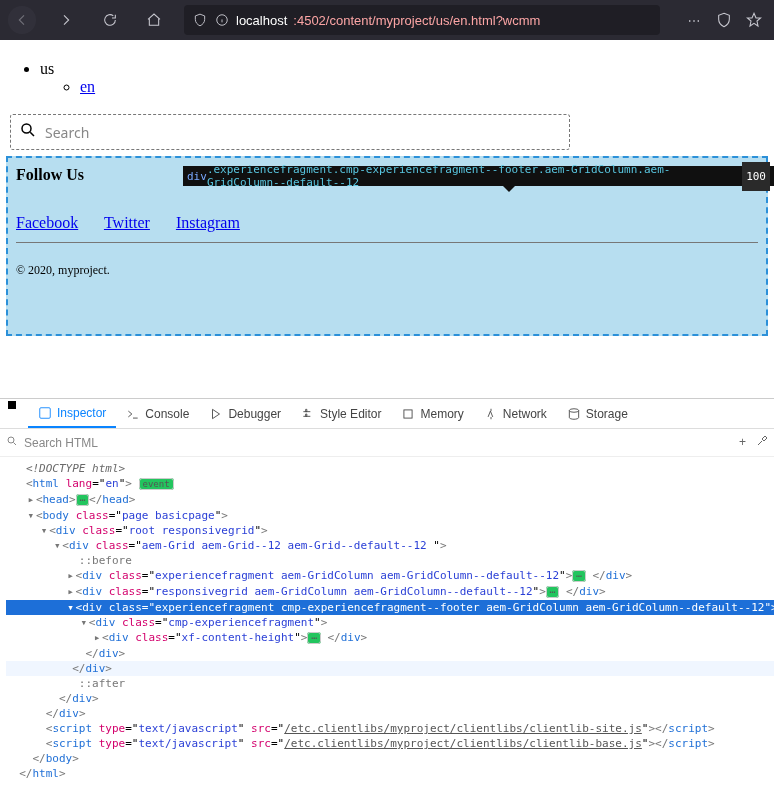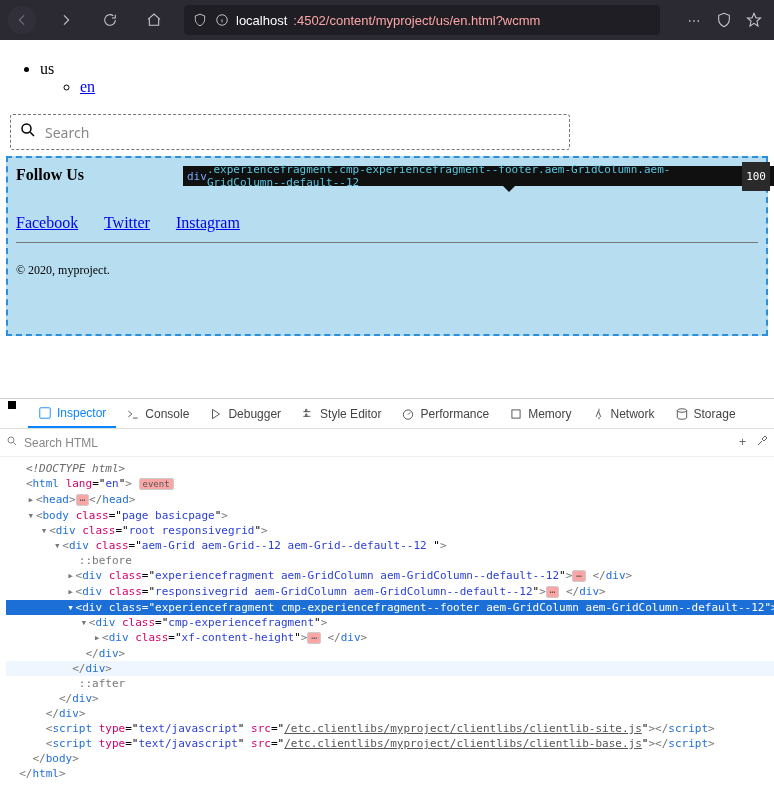--- a/index.html
+++ b/index.html
@@ -48,21 +48,21 @@
   .dt-search { height: 28px; display: flex; align-items: center; border-bottom: 1px solid #eee; padding: 0 6px; gap: 6px; color: #888; font-size: 12px; }
   .dt-search-right { margin-left: auto; display: flex; gap: 10px; color: #666; }
   .dom { font-family: Menlo, Consolas, monospace; font-size: 11px; padding: 4px 0 4px 6px; overflow: hidden; line-height: 15px; }
   .dom .ln { white-space: pre; }
   .dom .tw { display:inline-block; width:10px; text-align:center; color:#777; }
   .dom .tok-angle { color: #777; }
   .dom .tok-tag { color: #2271d7; }
   .dom .tok-attr { color: #d3006c; }
   .dom .tok-val { color: #2a3fd6; }
   .dom .tok-doctype { color: #6a6a6a; font-style: italic; }
-  .dom .badge { background:#fca5a5; border:1px solid #ccc; border-radius:3px; font-size:9px; padding:0 3px; color:#555; }
+  .dom .badge { background:#22c55e; border:1px solid #ccc; border-radius:3px; font-size:9px; padding:0 3px; color:#555; }
   .dom .tok-pseudo { color:#777; }
   .dom .ln.sel { background:#1d6fd8; color:#fff; }
   .dom .ln.sel .tok-tag, .dom .ln.sel .tok-attr, .dom .ln.sel .tok-val, .dom .ln.sel .tok-angle, .dom .ln.sel .tw { color:#fff; }
   .dom .ln.hov { background:#f0f6ff; }
   .dom .tok-link { text-decoration: underline; color:#555; }
 </style>
 </head>
 <body>
 
 <div class="chrome">
@@ -176,27 +176,20 @@
         <svg width="14" height="14" viewBox="0 0 24 24">
           <path d="M6 4v16l12-8z"></path>
         </svg>
         <span>Debugger</span>
       </div>
     <div class="dt-tab">
         <svg width="14" height="14" viewBox="0 0 24 24">
           <path d="M8 4h2v4H8zM8 12h2v4H8zM4 8h12M4 16h12"></path>
         </svg>
         <span>Style Editor</span>
-      </div>
-    <div class="dt-tab">
-        <svg width="14" height="14" viewBox="0 0 24 24">
-          <circle cx="12" cy="13" r="8"></circle>
-          <path d="M12 13l4-4"></path>
-        </svg>
-        <span>Performance</span>
       </div>
     <div class="dt-tab">
         <svg width="14" height="14" viewBox="0 0 24 24">
           <rect x="5" y="5" width="14" height="14"></rect>
         </svg>
         <span>Memory</span>
       </div>
     <div class="dt-tab">
         <svg width="14" height="14" viewBox="0 0 24 24">
           <path d="M7 17l4-10 4 10M12 3v4M12 17v4"></path>

